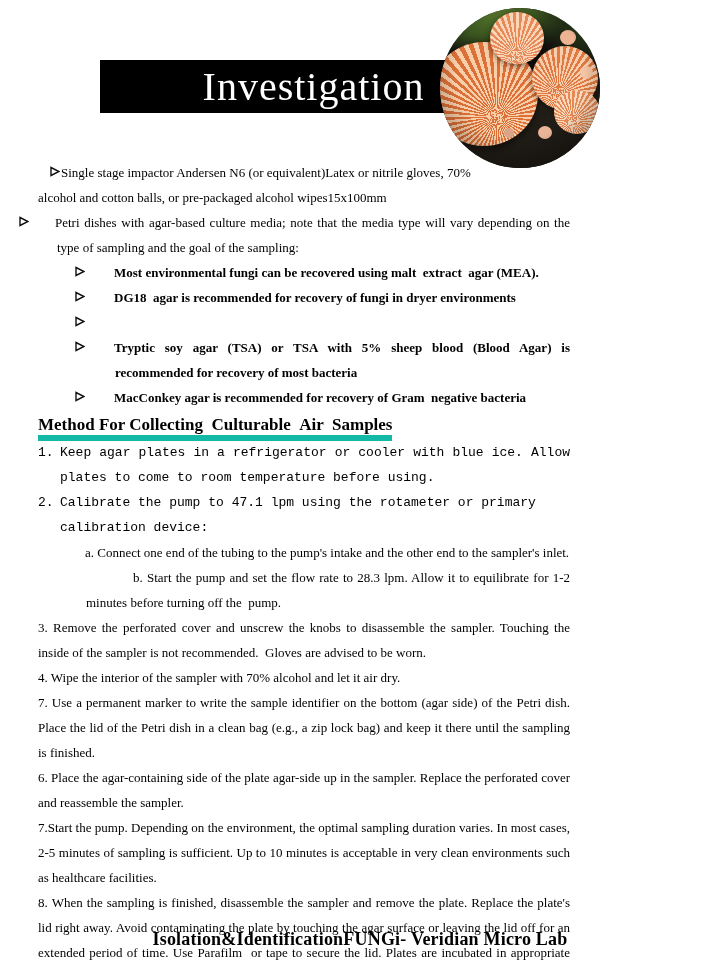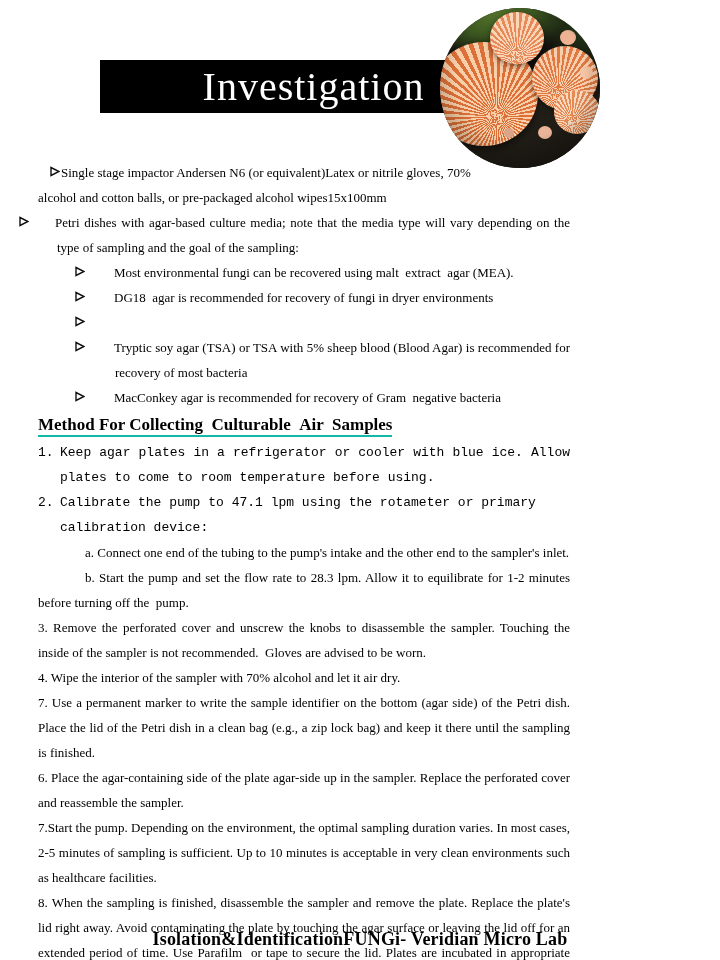--- a/index.html
+++ b/index.html
@@ -38,29 +38,29 @@
   
   .banner{position:absolute;left:100px;top:60px;width:427px;height:53px;background:#000;
           display:flex;align-items:center;justify-content:center;}
   .banner-title{color:#fff;font-size:40px;line-height:1;letter-spacing:1px;}
 
   
   .p{margin:0;font-size:13px;line-height:25px;}
   .jst{text-align:justify;}
   .p1{margin-top:152px;text-indent:6px;}
   .hang1{padding-left:19px;text-indent:-19px;}
-  .sub{padding-left:77px;text-indent:-20px;}
+  .sub{padding-left:77px;text-indent:-20px;font-weight:bold;}
   .stepnum{padding-left:22px;text-indent:-22px;font-family:Liberation Mono, monospace;}
   .num{display:inline-block;width:22px;text-indent:0;}
   .s2a{padding-left:47px;}
-  .s2b{text-indent:47px;}
+  .s2b{text-indent:47px;margin-left:48px;}
   .marker{display:inline-block;width:10px;margin-right:7px;}
   .sub .marker{margin-right:9px;}
   .heading{margin:2px 0 3px 0;font-size:17px;font-weight:bold;line-height:25px;}
-  .heading span{border-bottom:2px solid #14b8a6;padding-bottom:1px;}
+  .heading span{border-bottom:6px solid #14b8a6;padding-bottom:1px;}
 
   .footer{position:absolute;left:0;top:929px;width:720px;text-align:center;
           font-size:18px;font-weight:bold;letter-spacing:.2px;}
 </style>
 </head>
 <body>
 
 <div class="page">
 
   <div class="banner">

